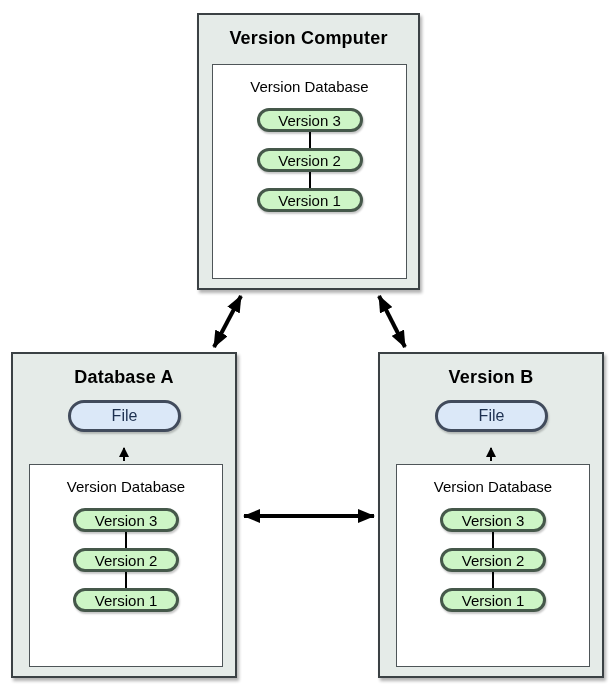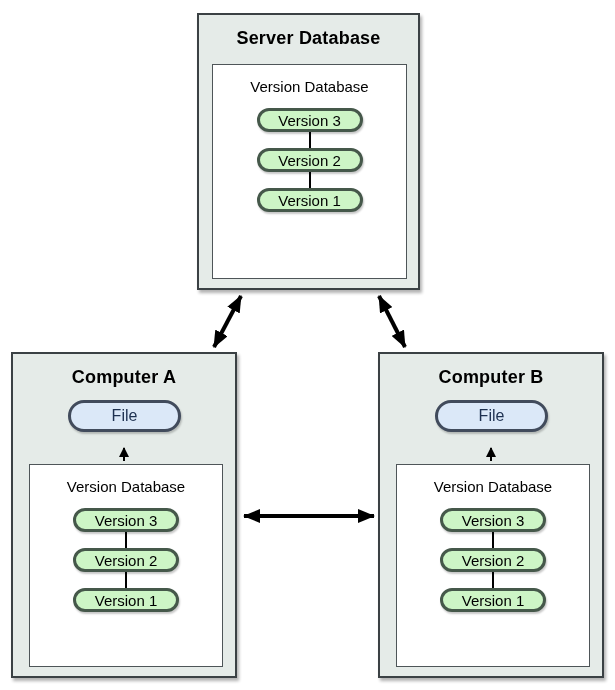--- a/index.html
+++ b/index.html
@@ -83,46 +83,46 @@
     width: 615px; height: 690px;
     pointer-events: none;
   }
 </style>
 </head>
 <body>
 
 <div class="canvas">
 
   <div class="machine" style="left:197px; top:13px; width:223px; height:277px;">
-    <div class="machine-title">Server Database</div>
+    <div class="machine-title">Version Computer</div>
     <div class="dbbox" style="left:13px; top:49px; width:195px; height:215px;">
       <div class="db-label">Version Database</div>
       <div class="pill">Version 3</div>
       <div class="connector"></div>
       <div class="pill">Version 2</div>
       <div class="connector"></div>
       <div class="pill">Version 1</div>
     </div>
   </div>
 
   <div class="machine" style="left:11px; top:352px; width:226px; height:326px;">
-    <div class="machine-title">Computer A</div>
+    <div class="machine-title">Database A</div>
     <div class="file-pill" style="left:55px; top:46px;">File</div>
     <div class="dbbox" style="left:16px; top:110px; width:194px; height:203px;">
       <div class="db-label">Version Database</div>
       <div class="pill">Version 3</div>
       <div class="connector"></div>
       <div class="pill">Version 2</div>
       <div class="connector"></div>
       <div class="pill">Version 1</div>
     </div>
   </div>
 
   <div class="machine" style="left:378px; top:352px; width:226px; height:326px;">
-    <div class="machine-title">Computer B</div>
+    <div class="machine-title">Version B</div>
     <div class="file-pill" style="left:55px; top:46px;">File</div>
     <div class="dbbox" style="left:16px; top:110px; width:194px; height:203px;">
       <div class="db-label">Version Database</div>
       <div class="pill">Version 3</div>
       <div class="connector"></div>
       <div class="pill">Version 2</div>
       <div class="connector"></div>
       <div class="pill">Version 1</div>
     </div>
   </div>

